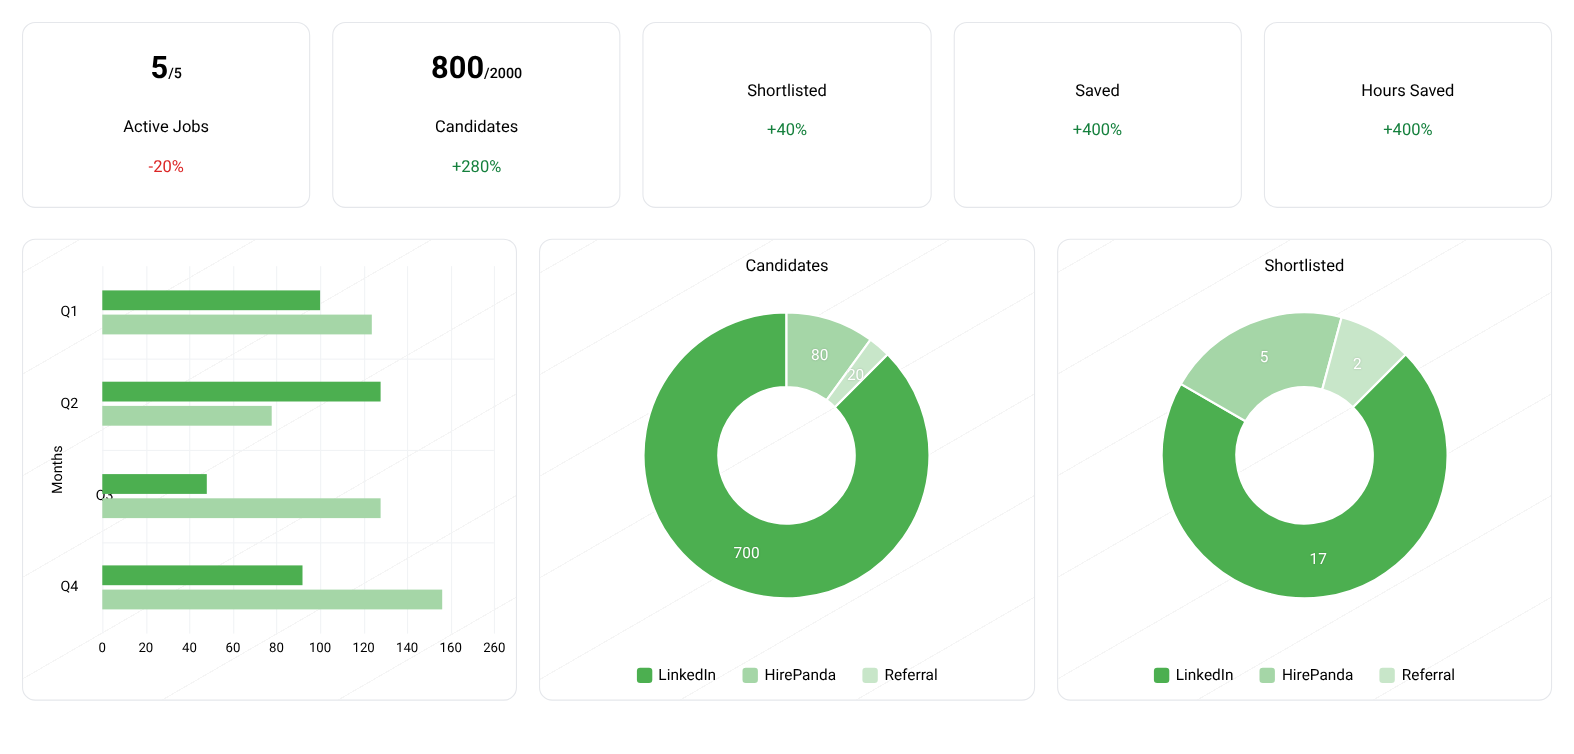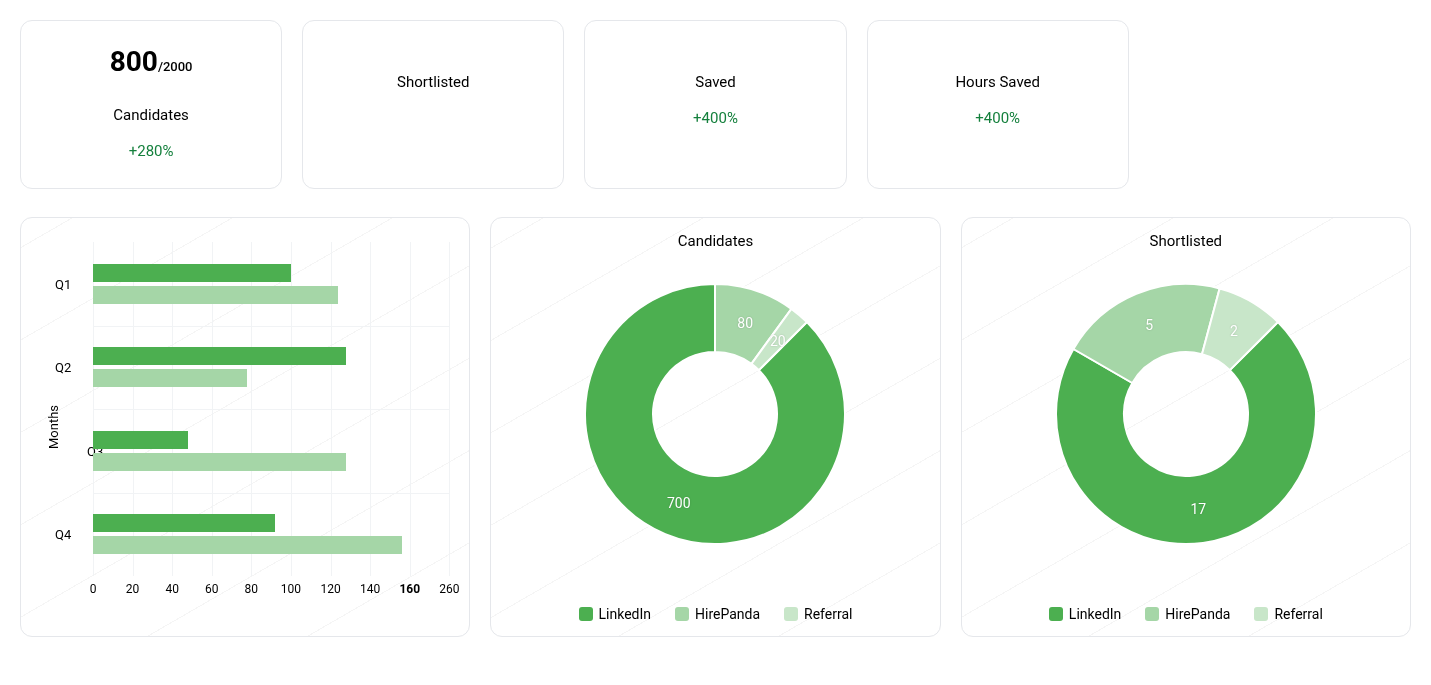--- a/index.html
+++ b/index.html
@@ -114,27 +114,35 @@
     text-shadow:0 0 2px rgba(0,0,0,0.2);
     pointer-events:none;
   }
 </style>
 </head>
 <body>
 
 <div class="kpi-row">
   <div class="card">
     <div>
+      <span class="kpi-value">5</span><span class="kpi-sub">/5</span>
+    </div>
+    <div class="kpi-label">Active Jobs</div>
+    <div class="kpi-change change-neg">-20%</div>
+  </div>
+  <div class="card">
+    <div>
       <span class="kpi-value">800</span><span class="kpi-sub">/2000</span>
     </div>
     <div class="kpi-label">Candidates</div>
     <div class="kpi-change change-pos">+280%</div>
   </div>
   <div class="card">
     <div class="kpi-label">Shortlisted</div>
+    <div class="kpi-change change-pos">+40%</div>
   </div>
   <div class="card">
     <div class="kpi-label">Saved</div>
     <div class="kpi-change change-pos">+400%</div>
   </div>
   <div class="card">
     <div class="kpi-label">Hours Saved</div>
     <div class="kpi-change change-pos">+400%</div>
   </div>
 </div>
@@ -173,21 +181,21 @@
       </div>
     <div class="x-ticks" id="x-ticks">
         <div class="x-tick" style="left: 0%;">0</div>
         <div class="x-tick" style="left: 11.1111%;">20</div>
         <div class="x-tick" style="left: 22.2222%;">40</div>
         <div class="x-tick" style="left: 33.3333%;">60</div>
         <div class="x-tick" style="left: 44.4444%;">80</div>
         <div class="x-tick" style="left: 55.5556%;">100</div>
         <div class="x-tick" style="left: 66.6667%;">120</div>
         <div class="x-tick" style="left: 77.7778%;">140</div>
-        <div class="x-tick" style="left: 88.8889%; font-weight: bold;">160</div>
+        <div class="x-tick" style="left: 88.8889%;">160</div>
         <div class="x-tick" style="left: 100%;">260</div>
       </div>
   </div>
 
   <div class="chart-card">
     <div class="watermark"></div>
     <div class="chart-title">Candidates</div>
     <div class="donut-box">
       <div class="donut-wrap" id="donut-0"><svg viewBox="0 0 280 280">
             <path d="M 231.92388155425118 48.07611844574883 A 130 130 0 1 1 139.99999999999997 10 L 140 78 A 62 62 0 1 0 183.84062043356596 96.15937956643405 Z" fill="#4caf50" stroke="#fff" stroke-width="2"></path>

